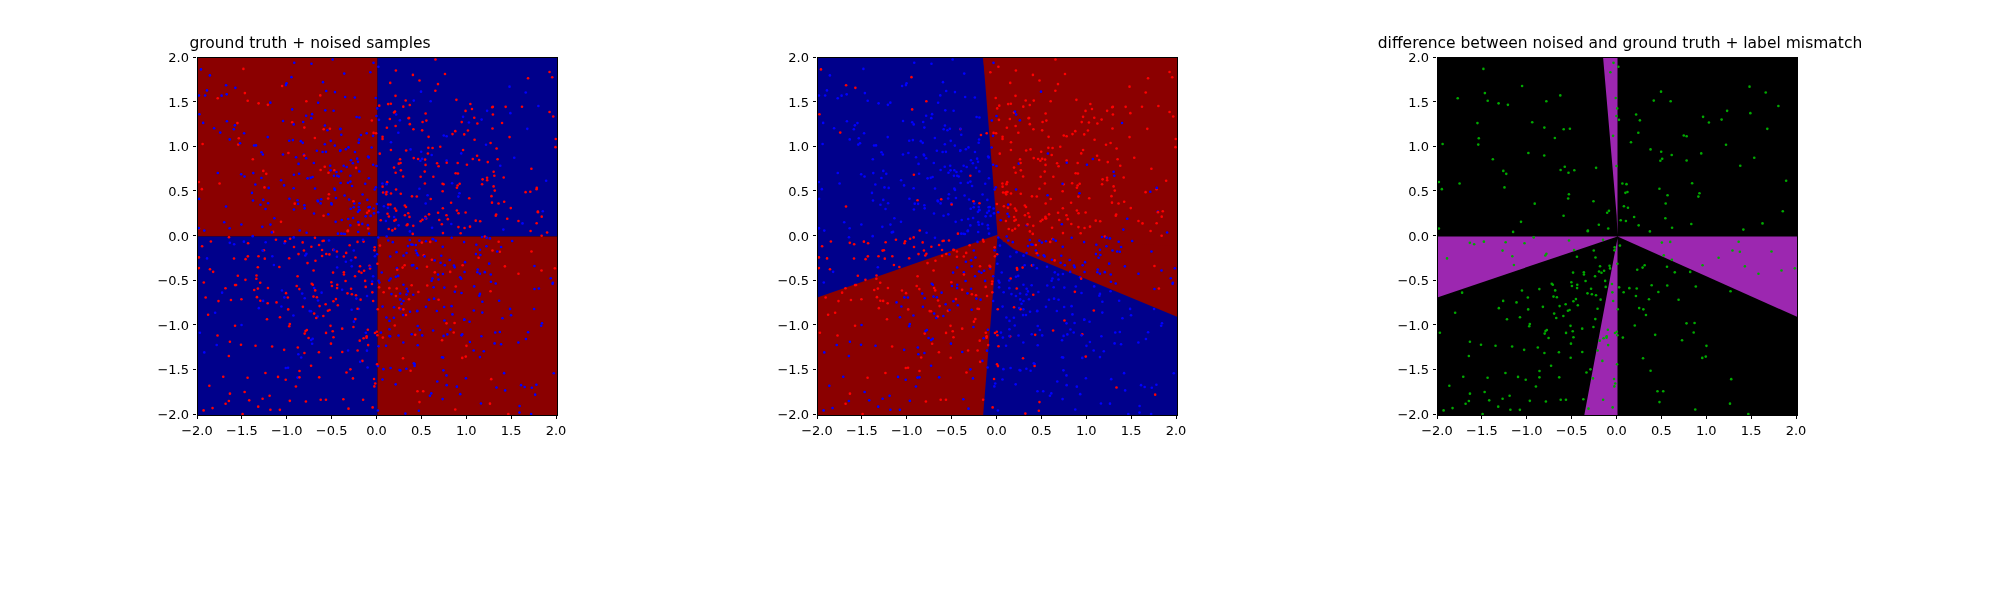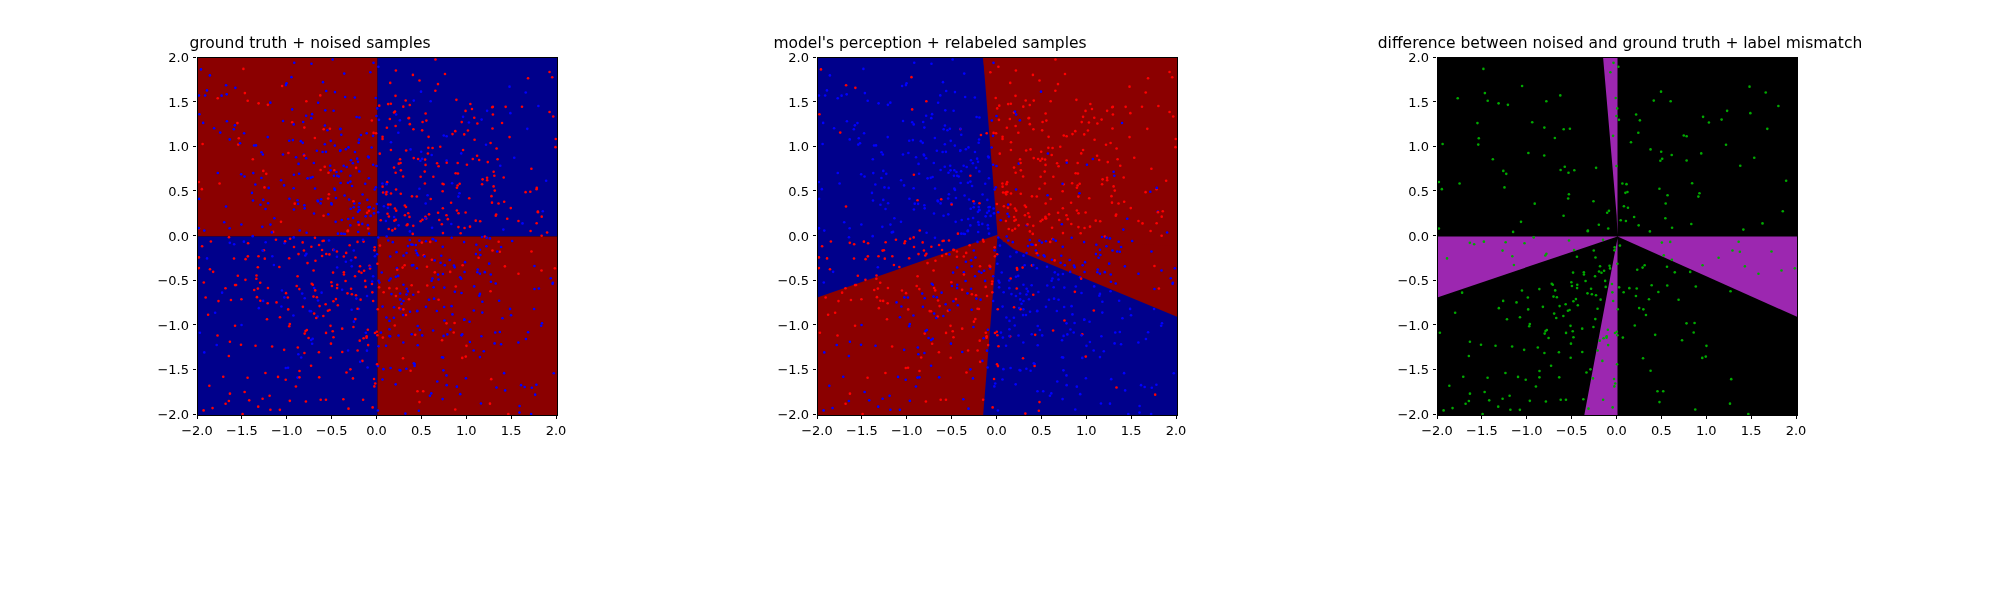--- a/index.html
+++ b/index.html
@@ -1091,21 +1091,20 @@
         <div class="xtick-label" style="left: 466.25px; top: 423px;">1.0</div>
         <div class="tickmark xtickmark" style="left: 465.75px; top: 415.5px;"></div>
         <div class="xtick-label" style="left: 511.125px; top: 423px;">1.5</div>
         <div class="tickmark xtickmark" style="left: 510.625px; top: 415.5px;"></div>
         <div class="xtick-label" style="left: 556px; top: 423px;">2.0</div>
         <div class="tickmark xtickmark" style="left: 555.5px; top: 415.5px;"></div>
       </div>
   </div>
 
   <div class="panel" id="panel-1">
-    <div class="axes-title">model's perception + relabeled samples</div>
     <div class="plot-area" id="plot-1">
       <div class="regions">
         <svg viewBox="0 0 400 400" preserveAspectRatio="none">
           <rect x="0" y="0" width="400" height="400" fill="#8b0000"></rect>
 
           <polygon points="0,0 184,0 200,198 0,268" fill="#00008b"></polygon>
 
           <polygon points="200,200 218,214 400,290 400,400 184,400" fill="#00008b"></polygon>
 
           <polygon points="184,0 400,0 400,210 206,206" fill="#8b0000"></polygon>

